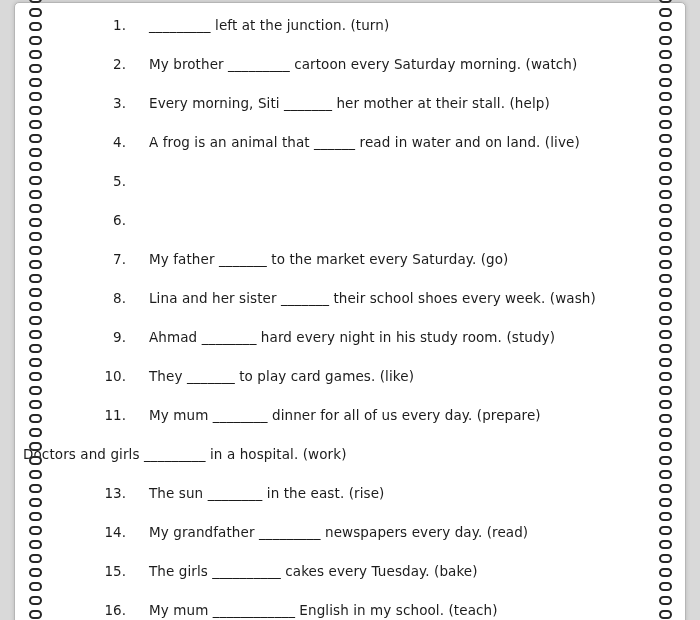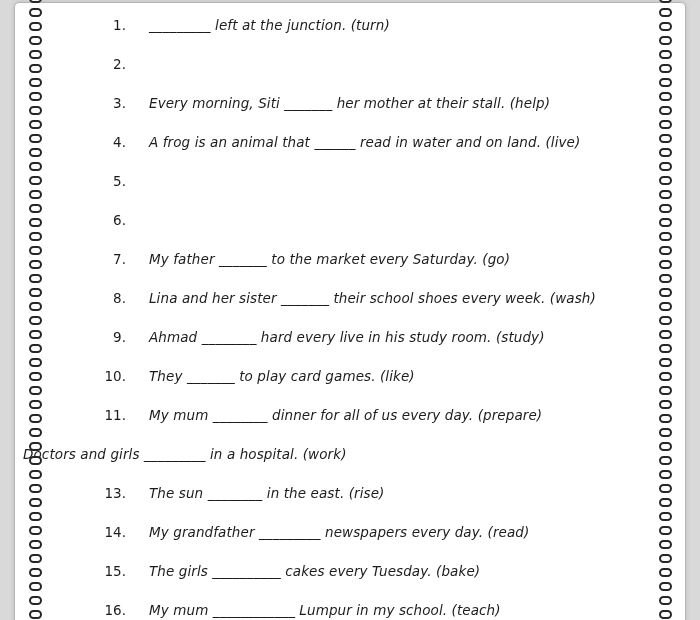--- a/index.html
+++ b/index.html
@@ -58,21 +58,20 @@
     text-align: right;
     font-size: 13.5px;
     color: #1c1c1c;
     flex: none;
   }
   .q-text {
     margin-left: 23px;
     font-size: 13.5px;
     color: #1c1c1c;
     letter-spacing: 0.1px;
-    font-style: italic;
   }
 </style>
 </head>
 <body>
 
 <div class="paper"></div>
 
 <div class="coil-strip left">
     <div class="coil-ring"></div>
     <div class="coil-ring"></div>
@@ -168,20 +167,21 @@
     <div class="coil-ring"></div>
   </div>
 
 <div class="content">
   <div class="q-row">
     <span class="q-num">1.</span>
     <span class="q-text">_________ left at the junction. (turn)</span>
   </div>
   <div class="q-row">
     <span class="q-num">2.</span>
+    <span class="q-text">My brother _________ cartoon every Saturday morning. (watch)</span>
   </div>
   <div class="q-row">
     <span class="q-num">3.</span>
     <span class="q-text">Every morning, Siti _______ her mother at their stall. (help)</span>
   </div>
   <div class="q-row">
     <span class="q-num">4.</span>
     <span class="q-text">A frog is an animal that ______ read in water and on land. (live)</span>
   </div>
   <div class="q-row">
@@ -193,21 +193,21 @@
   <div class="q-row">
     <span class="q-num">7.</span>
     <span class="q-text">My father _______ to the market every Saturday. (go)</span>
   </div>
   <div class="q-row">
     <span class="q-num">8.</span>
     <span class="q-text">Lina and her sister _______ their school shoes every week. (wash)</span>
   </div>
   <div class="q-row">
     <span class="q-num">9.</span>
-    <span class="q-text">Ahmad ________ hard every live in his study room. (study)</span>
+    <span class="q-text">Ahmad ________ hard every night in his study room. (study)</span>
   </div>
   <div class="q-row">
     <span class="q-num">10.</span>
     <span class="q-text">They _______ to play card games. (like)</span>
   </div>
   <div class="q-row">
     <span class="q-num">11.</span>
     <span class="q-text">My mum ________ dinner for all of us every day. (prepare)</span>
   </div>
   <div class="q-row">
@@ -220,15 +220,15 @@
   <div class="q-row">
     <span class="q-num">14.</span>
     <span class="q-text">My grandfather _________ newspapers every day. (read)</span>
   </div>
   <div class="q-row">
     <span class="q-num">15.</span>
     <span class="q-text">The girls __________ cakes every Tuesday. (bake)</span>
   </div>
   <div class="q-row">
     <span class="q-num">16.</span>
-    <span class="q-text">My mum ____________ Lumpur in my school. (teach)</span>
+    <span class="q-text">My mum ____________ English in my school. (teach)</span>
   </div>
 </div>
 
 </body></html>

